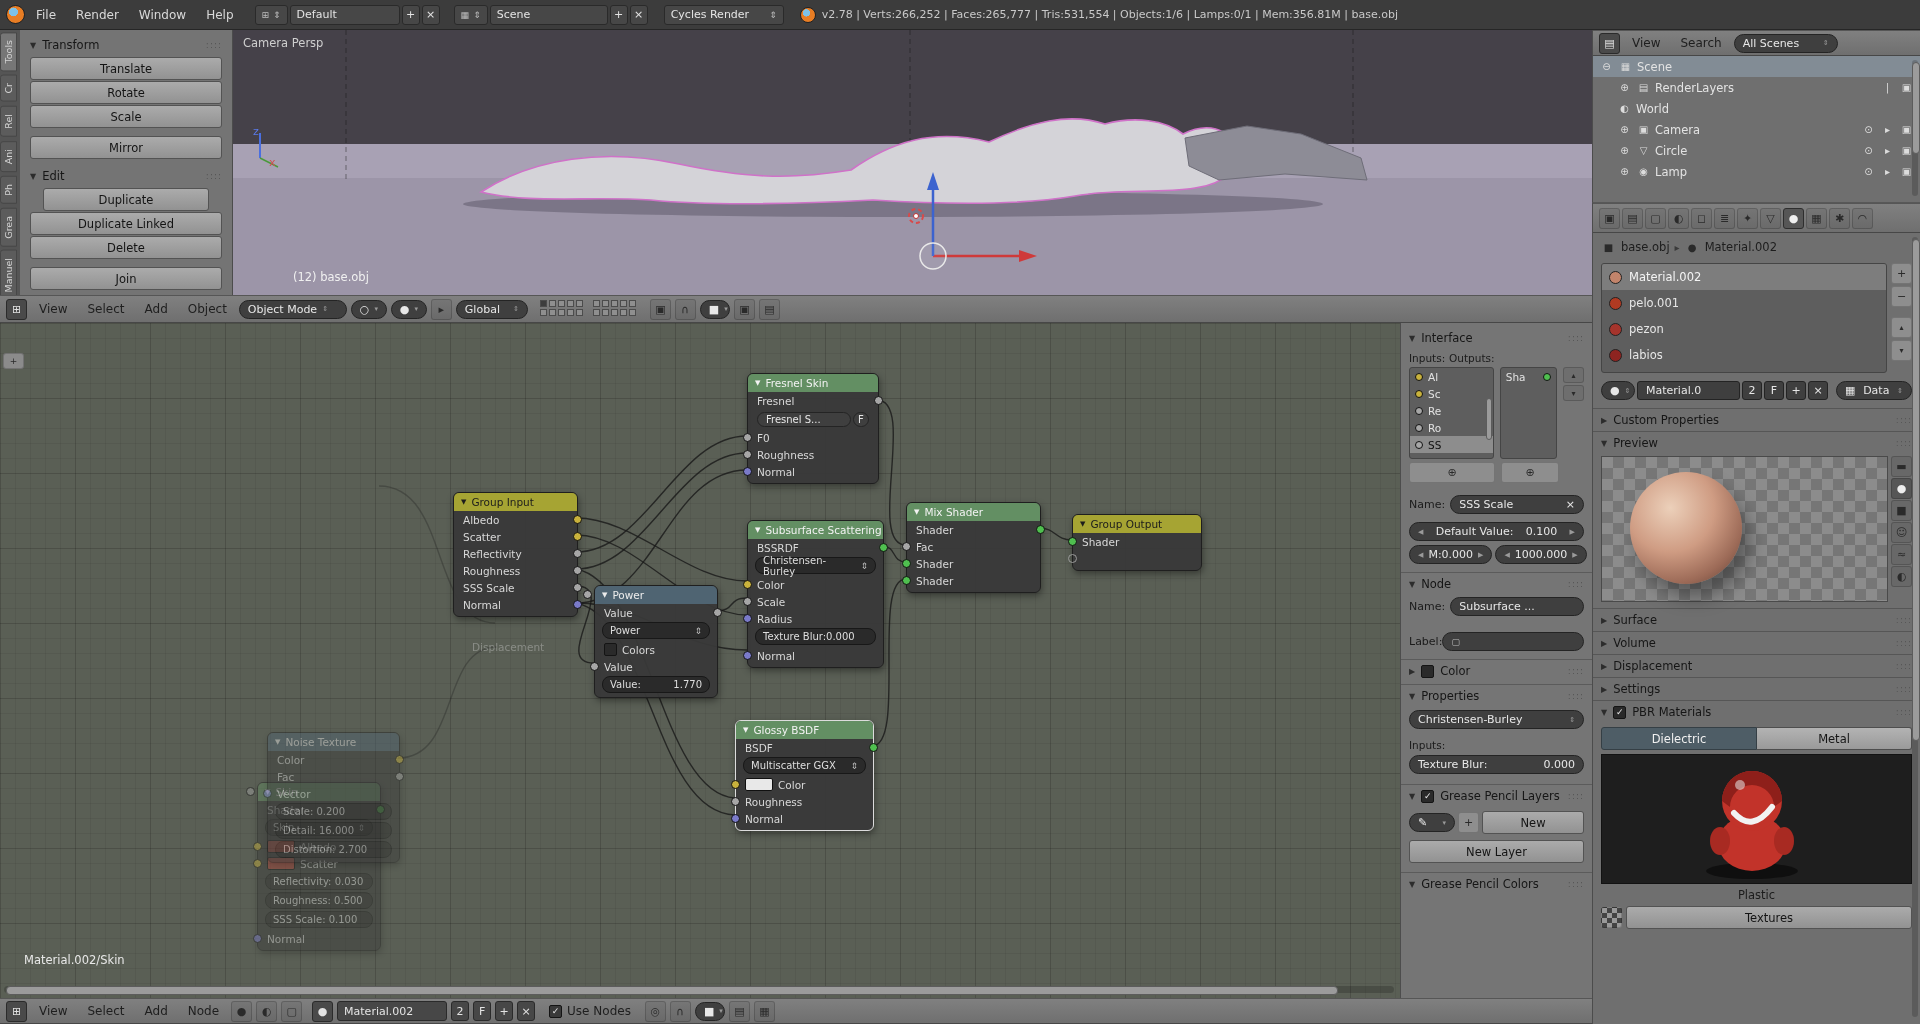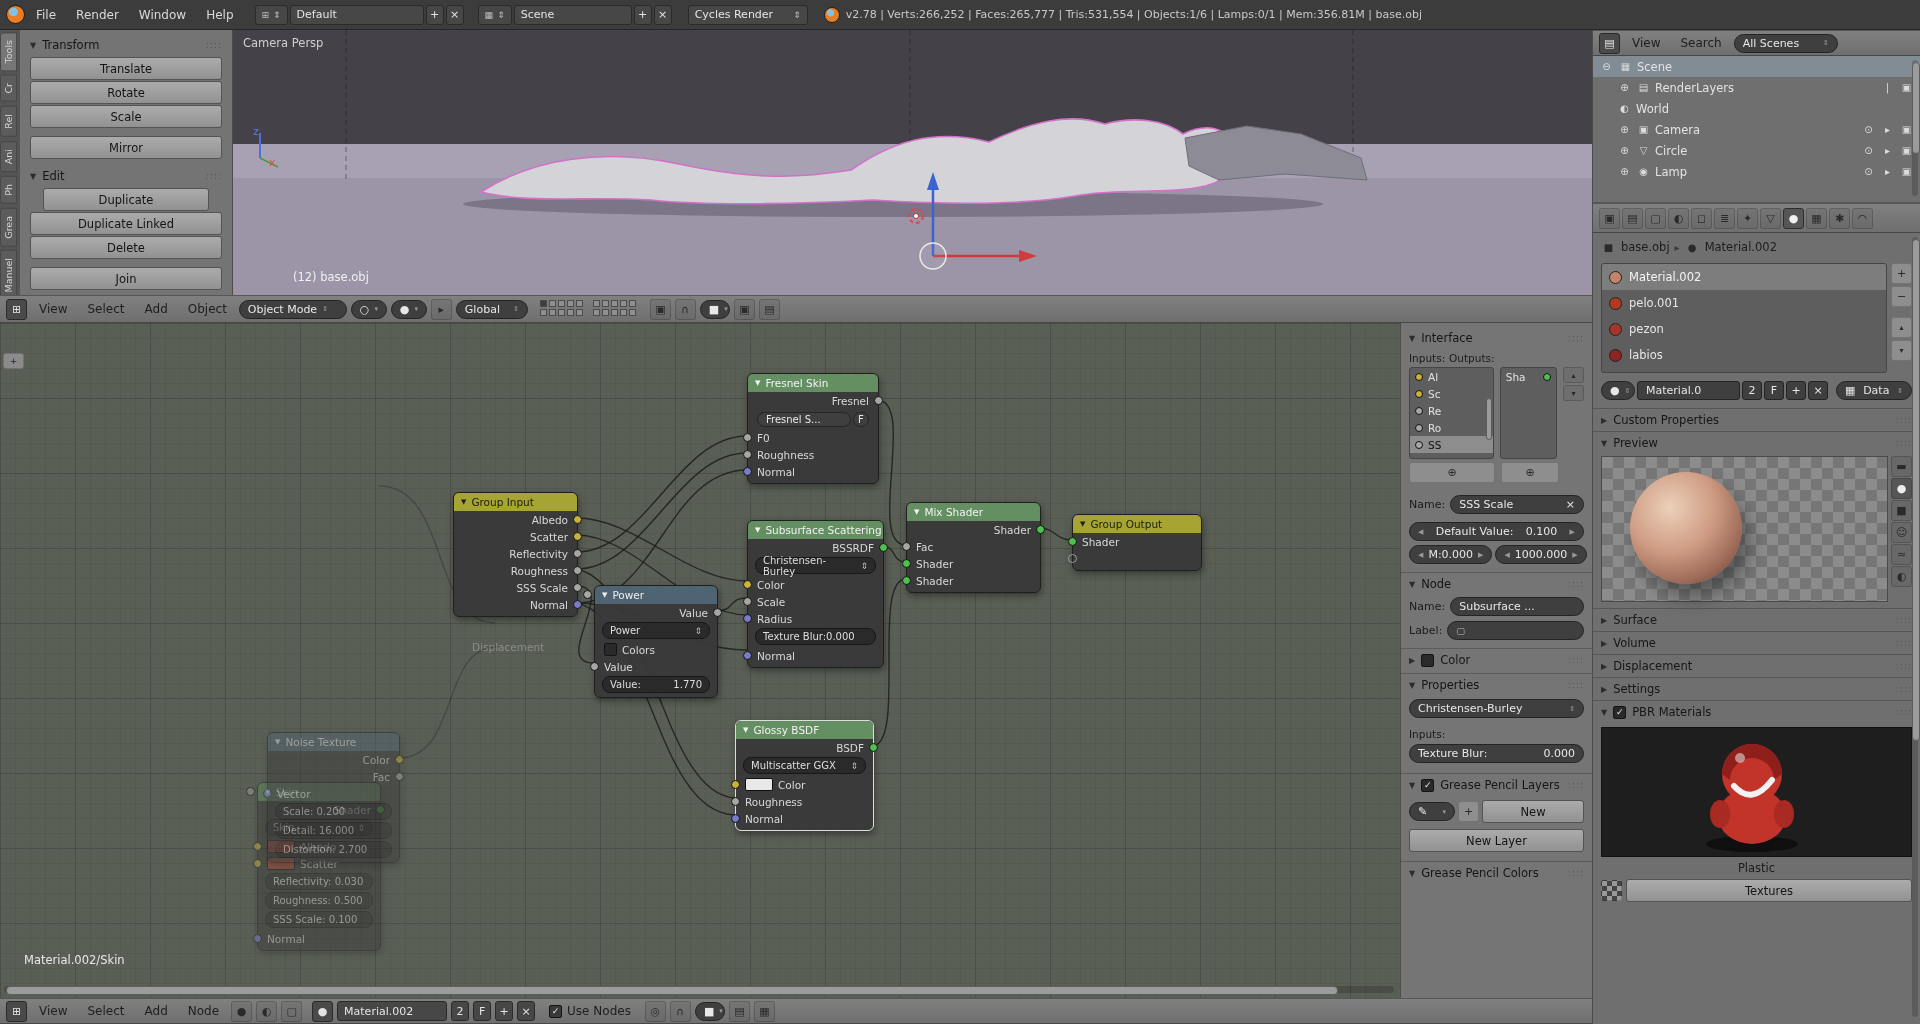--- a/index.html
+++ b/index.html
@@ -28,21 +28,21 @@
   .dk{background:#4a4a4a;border:1px solid #2b2b2b;color:#e3e3e3}
   
   .node{position:absolute;background:rgba(56,56,56,.94);border:1px solid #1f1f1f;border-radius:6px;box-shadow:1px 3px 7px rgba(0,0,0,.38);color:#d8d8d8;font-size:10.5px}
   .node.sel{border-color:#dcdcdc}
   .nh{height:18px;display:flex;align-items:center;gap:5px;padding:0 7px;border-radius:5px 5px 0 0;font-size:10.5px;white-space:nowrap}
   .nh .tri{font-size:7px;color:inherit}
   .hdr-grp{background:#a6a433;color:#1c1c1c}
   .hdr-sh{background:#638f63;color:#f2f2f2}
   .hdr-cv{background:#4f6472;color:#ebebeb}
   .nrow{position:relative;height:17px;display:flex;align-items:center;gap:5px;padding:0 9px;white-space:nowrap}
-  .nrow.r{justify-content:flex-end}
+  .nrow.r{}
   .sock{position:absolute;top:4px;width:9px;height:9px;border-radius:50%;border:1px solid #121212;box-sizing:border-box}
   .sl{left:-5px}.sr{right:-5px}
   .sy{background:#c9b23c}.sg{background:#a6a6a6}.sp{background:#7a7ac9}.sgr{background:#4fbf4f}
   .shollow{background:transparent;border-color:#9a9a9a}
   .ndrop,.nslide{margin:1px 7px 2px;height:15px;background:#2a2a2a;border:1px solid #181818;border-radius:8px;color:#dedede;font-size:10px;display:flex;align-items:center;padding:0 7px;justify-content:space-between;gap:4px}
   .cb{width:11px;height:11px;background:#2a2a2a;border:1px solid #141414;border-radius:2px;display:inline-flex;align-items:center;justify-content:center;color:#eaeaea;font-size:9px;flex:none}
   .swatch{width:26px;height:11px;border:1px solid #101010;border-radius:2px;background:#e8e8e8;flex:none}
   
   .fld{background:#3f3f3f;border:1px solid #242424;border-radius:10px;color:#e7e7e7;font-size:11px;height:19px;display:flex;align-items:center;gap:5px;padding:0 8px;box-sizing:border-box}
   .fld .arr{font-size:7px;color:#9a9a9a}
@@ -67,21 +67,21 @@
 <div id="topbar" class="abs">
   <span class="logo"></span>
   <span class="menu">File</span>
   <span class="menu">Render</span>
   <span class="menu">Window</span>
   <span class="menu">Help</span>
   <span class="w" style="margin-left:10px">
       <span class="glyph">⊞</span>
       <span class="glyph">⇕</span>
     </span>
-  <span class="w" style="width:134px">Default</span>
+  <span class="w" style="width:110px">Default</span>
   <span class="w wbtn">+</span>
   <span class="w wbtn">×</span>
   <span class="w" style="margin-left:12px">
       <span class="glyph">▦</span>
       <span class="glyph">⇕</span>
     </span>
   <span class="w" style="width:118px">Scene</span>
   <span class="w wbtn">+</span>
   <span class="w wbtn">×</span>
   <span class="w" style="margin-left:14px;width:120px;justify-content:space-between">
@@ -605,21 +605,21 @@
         <span class="tri">▼</span>
         <span>Node</span>
         <span class="dots">::::</span>
       </div>
     <div class="flex" style="gap:5px;margin-top:2px">
       <span style="font-size:11px;color:#1b1b1b">Name:</span>
       <span class="fld" style="flex:1">
           <span>Subsurface ...</span>
         </span>
     </div>
-    <div class="flex" style="gap:5px;margin-top:5px">
+    <div class="flex" style="margin-top:16px">
       <span style="font-size:11px;color:#1b1b1b">Label:</span>
       <span class="fld" style="flex:1">
           <span class="glyph">▢</span>
         </span>
     </div>
     <div class="sep" style="margin:8px -8px 0"></div>
     <div class="ph">
         <span class="tri">▶</span>
         <span class="cb"></span>
         <span>Color</span>
@@ -1004,20 +1004,24 @@
   <div class="sep"></div>
   <div class="ph" style="padding:0 8px">
       <span class="tri">▼</span>
       <span class="cb">
         <span>✓</span>
       </span>
       <span>PBR Materials</span>
       <span class="dots">::::</span>
     </div>
 
+  <div class="flex" style="padding:4px 8px 0;gap:0">
+    <span style="flex:1;height:21px;display:flex;align-items:center;justify-content:center;background:#4e5d66;color:#f0f0f0;font-size:11.5px;border:1px solid #353f45;border-radius:3px 0 0 3px">Dielectric</span>
+    <span style="flex:1;height:21px;display:flex;align-items:center;justify-content:center;background:linear-gradient(#b3b3b3,#9a9a9a);color:#161616;font-size:11.5px;border:1px solid #4e4e4e;border-left:none;border-radius:0 3px 3px 0">Metal</span>
+  </div>
 
   <div style="margin:4px 8px 0;height:128px;background:#1e1e1e;border:1px solid #121212;position:relative;overflow:hidden">
     <svg width="300" height="128" viewBox="0 0 300 128" style="position:absolute;left:0;top:0">
       <ellipse cx="150" cy="116" rx="46" ry="8" fill="rgba(0,0,0,.5)"></ellipse>
       <ellipse cx="150" cy="88" rx="34" ry="28" fill="#c2332a"></ellipse>
       <ellipse cx="118" cy="86" rx="10" ry="14" fill="#a82a22"></ellipse>
       <ellipse cx="182" cy="86" rx="10" ry="14" fill="#a82a22"></ellipse>
       <circle cx="150" cy="46" r="30" fill="#c2332a"></circle>
       <path d="M120 46 A30 30 0 0 1 180 46 L172 52 A22 22 0 0 0 128 52 Z" fill="#8e1f1a"></path>
       <path d="M132 58 Q150 78 170 52" stroke="#f2f2f2" stroke-width="6" fill="none" stroke-linecap="round"></path>

